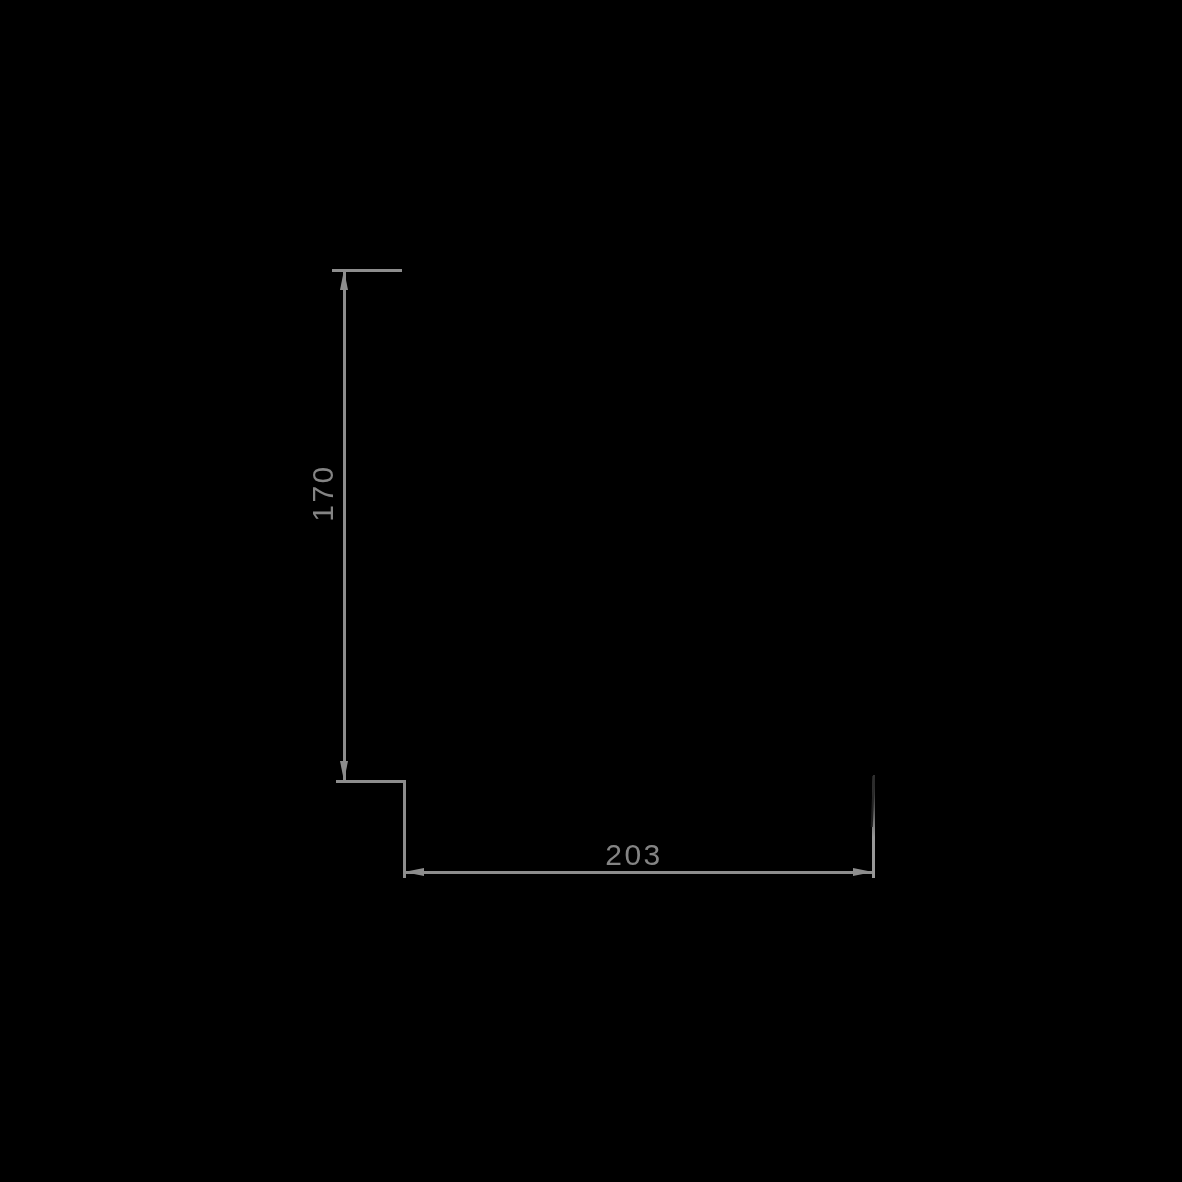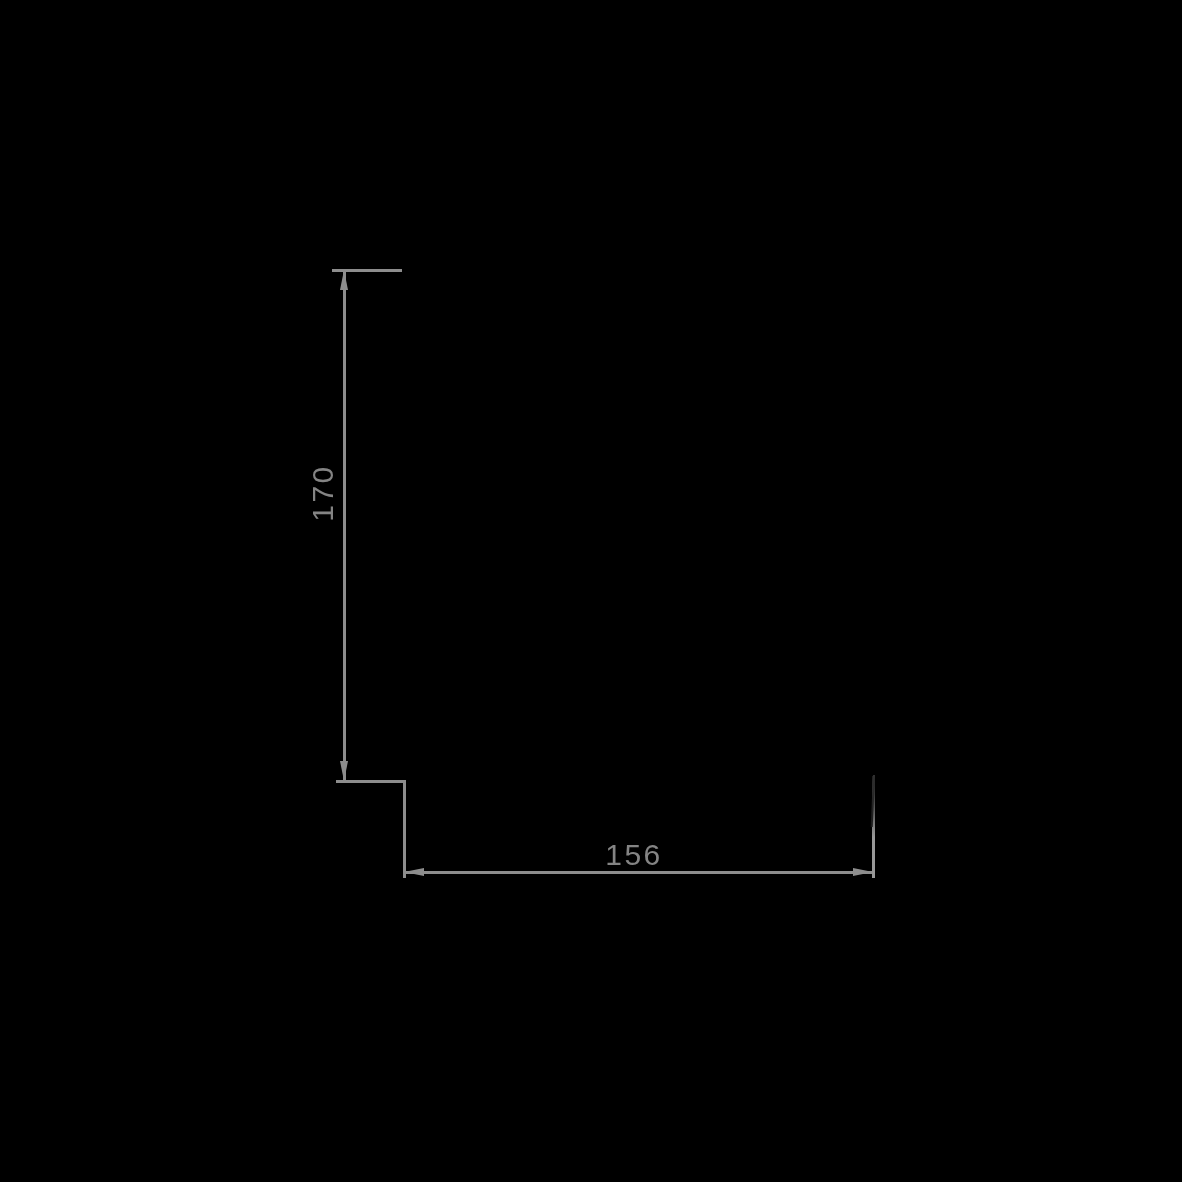--- a/index.html
+++ b/index.html
@@ -71,18 +71,18 @@
     <div class="arrow arrow-down"></div>
     <div class="lbl lbl-170">170</div>
   </div>
 
   <div>
     <div class="line ext-left-h"></div>
     <div class="line hdim"></div>
     <div class="line ext-right-h"></div>
     <div class="arrow arrow-left"></div>
     <div class="arrow arrow-right"></div>
-    <div class="lbl lbl-156">156</div>
+    <div class="lbl lbl-156">203</div>
   </div>
 
   <div class="part-edge"></div>
 
 </div>
 
 </body></html>

